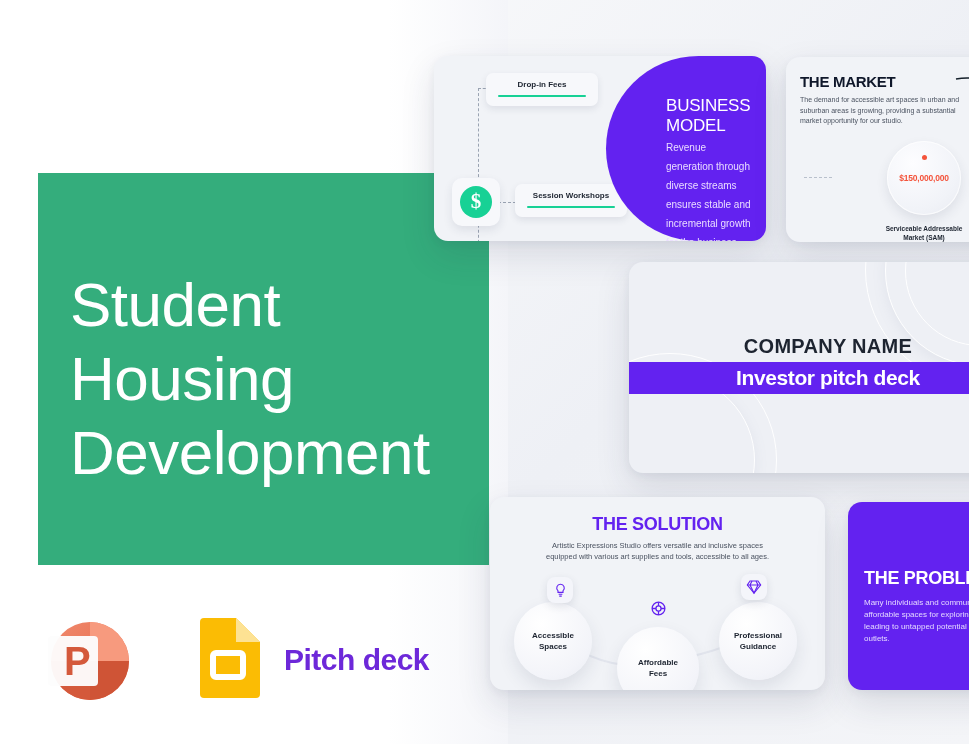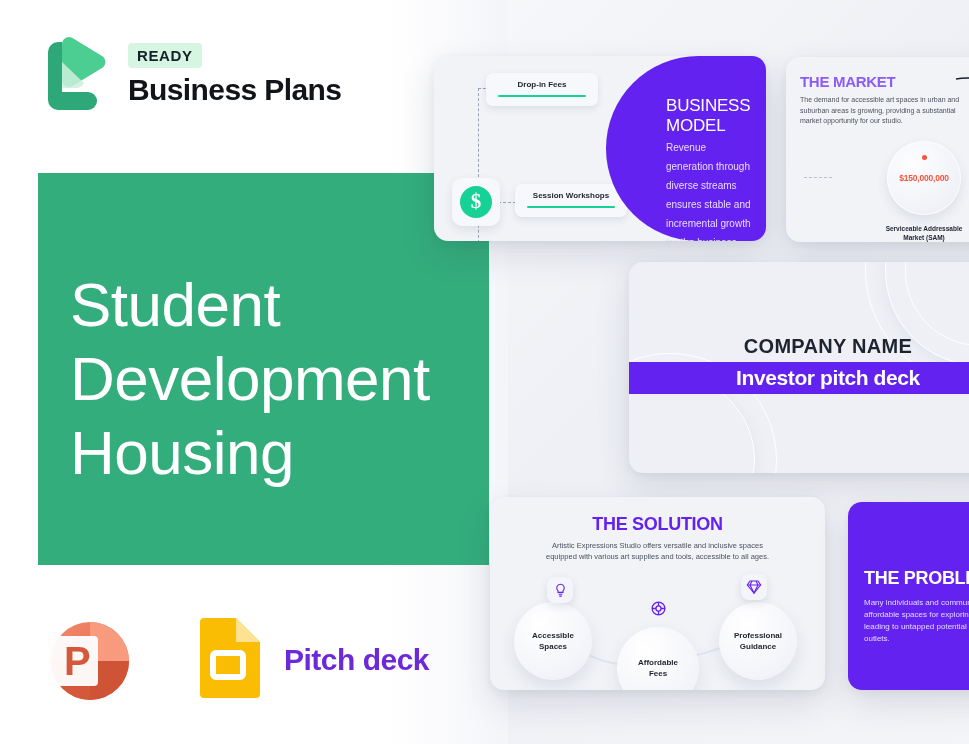--- a/index.html
+++ b/index.html
@@ -90,21 +90,21 @@
   }
   .bm-dollar {
     width: 32px; height: 32px; border-radius: 50%; background: #17d195;
     color: #fff; font-size: 21px; font-weight: bold; line-height: 31px; text-align: center;
     font-family: "Liberation Serif", serif;
   }
   .dash-v { position: absolute; border-left: 1px dashed #9aa3b2; }
   .dash-h { position: absolute; border-top: 1px dashed #9aa3b2; }
   
   #slide-market { left: 786px; top: 57px; width: 240px; height: 185px; }
-  .mk-title { position: absolute; left: 14px; top: 16px; font-size: 15px; font-weight: bold; color: #8b5cf6; letter-spacing:-0.3px;}
+  .mk-title { position: absolute; left: 14px; top: 16px; font-size: 15px; font-weight: bold; color: #0f172a; letter-spacing:-0.3px;}
   .mk-body { position: absolute; left: 14px; top: 38px; width: 164px; font-size: 7px; line-height: 10.5px; color: #4a5260; }
   .mk-arrow { position: absolute; left: 168px; top: 18px; width: 60px; height: 42px; }
   .mk-col { position: absolute; top: 84px; width: 84px; text-align: center; }
   .mk-disc {
     position: relative; width: 74px; height: 74px; margin: 0 auto;
     border-radius: 50%;
     background: radial-gradient(circle at 35% 30%, #fdfdff 0%, #f1f3f8 65%, #e8eaf1 100%);
     box-shadow: 0 5px 12px rgba(40,50,80,0.10), inset 0 0 0 1px rgba(255,255,255,0.7);
   }
   .mk-dot { position: absolute; left: 50%; top: 14px; width: 5px; height: 5px; margin-left: -2.5px; border-radius: 50%; }
@@ -147,38 +147,25 @@
   .pb-body { position: absolute; left: 16px; top: 95px; width: 186px; font-size: 8px; line-height: 12px; color: #e4d8ff; }
 </style>
 </head>
 <body>
 
 <div class="stage">
 
   <div class="bg-right"></div>
   <div class="green-block"></div>
 
-  <div class="logo-wrap">
-    <div class="logo-mark">
-      <svg width="72" height="82" viewBox="0 0 72 82">
-        <path d="M10 18 a10 10 0 0 1 10-10 l4 0 0 50 26 0 a9 9 0 0 1 0 18 l-30 0 a10 10 0 0 1-10-10 z" fill="#2ea878"></path>
-        <path d="M24 10 a7 7 0 0 1 10.5-6 L64 22 a7 7 0 0 1 0 12 L34.5 52 A7 7 0 0 1 24 46 z" fill="#4cce93"></path>
-        <path d="M24 28 l0 26 14 0 a9 9 0 0 0 8-5 z" fill="#cdeedd" opacity="0.85"></path>
-      </svg>
-    </div>
-    <div class="logo-text">
-      <span class="ready-badge">READY</span>
-      <div class="brand-name">Business Plans</div>
-    </div>
-  </div>
 
   <div class="headline">
     <div>Student</div>
+    <div>Housing</div>
     <div>Development</div>
-    <div>Housing</div>
   </div>
 
   <div class="footer">
     <div class="ppt-icon">
       <svg width="92" height="92" viewBox="0 0 92 92">
         <defs>
           <linearGradient id="pptA" x1="0" y1="0" x2="1" y2="1">
             <stop offset="0" stop-color="#f08a6e"></stop>
               <stop offset="1" stop-color="#e4603f"></stop>
           </linearGradient>

